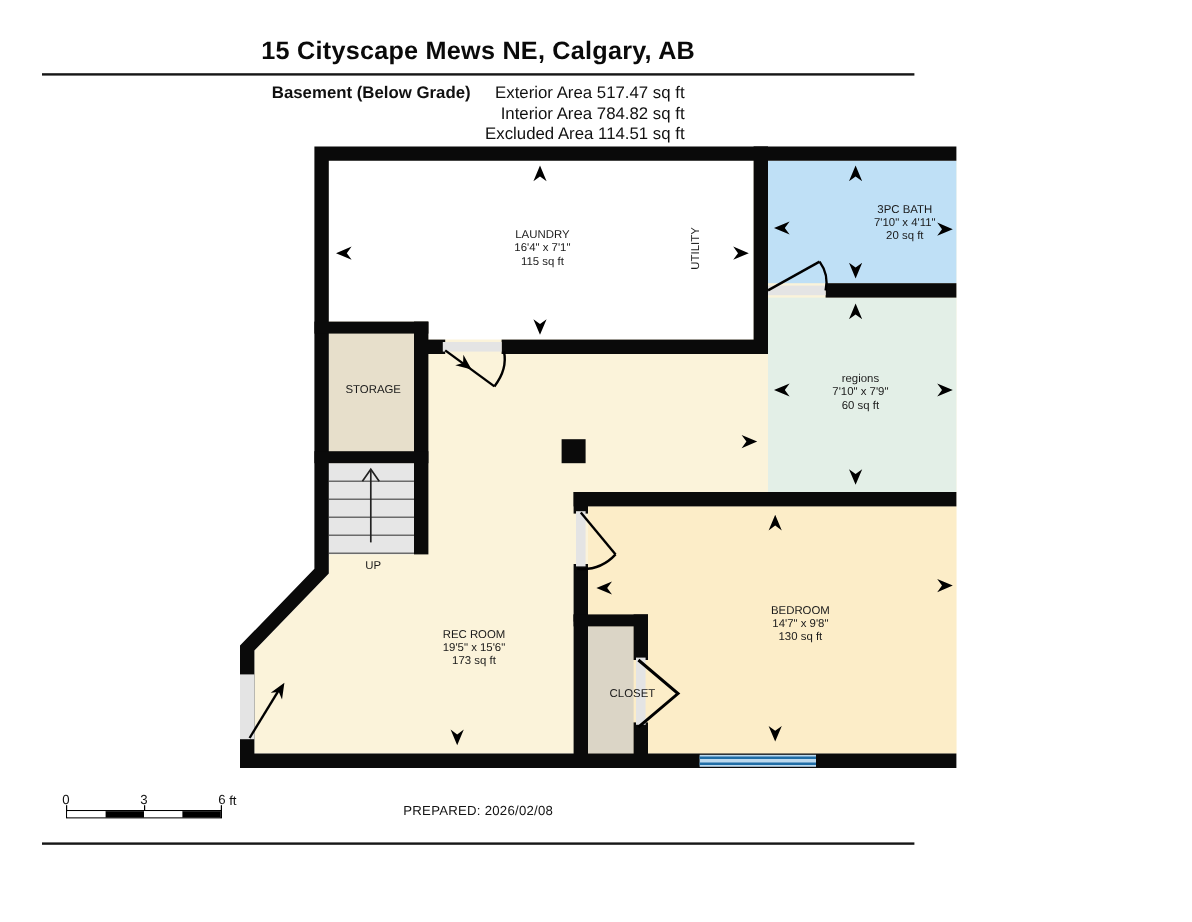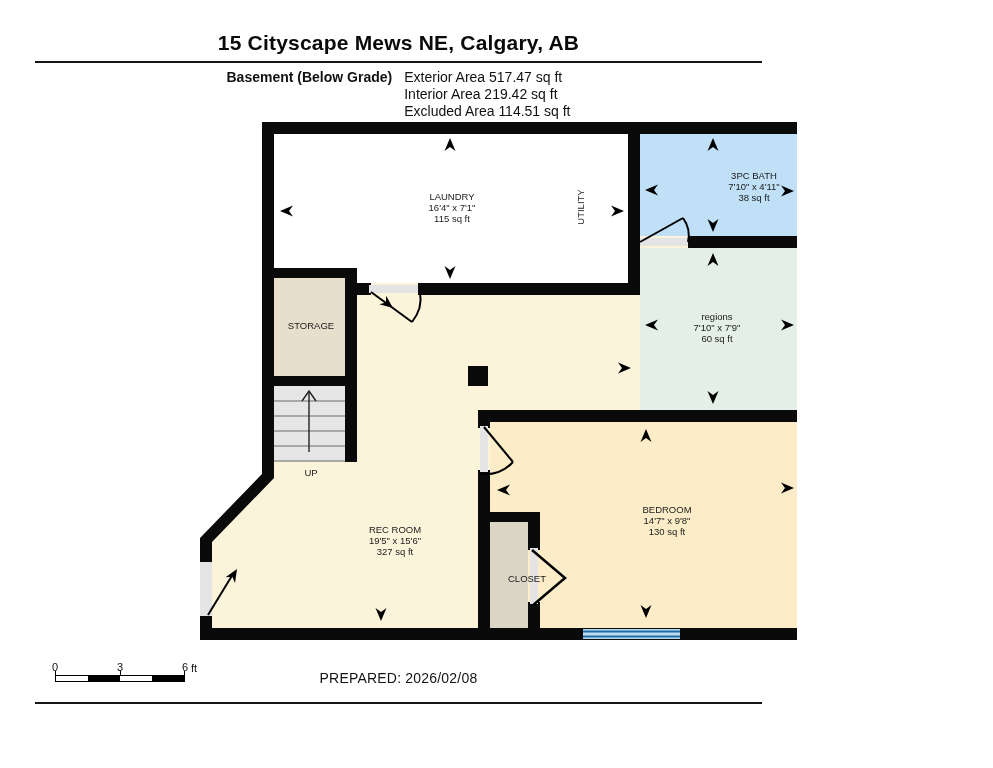--- a/index.html
+++ b/index.html
@@ -13,21 +13,21 @@
   }
   .rule{position:absolute;left:35px;right:35px;height:2px;background:#161616;}
   .rule.top{top:61px;}
   .rule.bottom{top:702px;}
   .floor-info{
     position:absolute;top:69px;left:0;right:0;
     display:flex;justify-content:center;align-items:flex-start;gap:12px;
     font-size:14px;line-height:17px;
   }
   .floor-name{font-weight:bold;}
-  .area-lines{display:flex;flex-direction:column;}
+  .area-lines{display:flex;flex-direction:column;text-align:right;}
   .plan-svg{position:absolute;left:0;top:0;}
   .room-label{
     position:absolute;transform:translate(-50%,-50%);
     text-align:center;font-size:9.5px;line-height:11px;color:#1a1a1a;white-space:nowrap;
   }
   .room-label.rot{transform:translate(-50%,-50%) rotate(-90deg);}
   .scale-bar{position:absolute;left:49px;top:661px;width:160px;height:26px;font-size:11px;}
   .scale-ticks{position:relative;height:12px;}
   .scale-ticks span{position:absolute;transform:translateX(-50%);top:0;}
   .tick-0{left:6px;} .tick-3{left:71px;} .tick-6{left:136px;}
@@ -35,40 +35,40 @@
     position:absolute;top:14px;left:6px;width:130px;height:7px;
     border:1px solid #000;display:flex;box-sizing:border-box;
   }
   .bar .seg{flex:1 1 0;}
   .seg.w{background:#ffffff;} .seg.b{background:#000000;}
   .bar-tick{position:absolute;top:10px;width:1px;height:4px;background:#000;}
   .bt0{left:6px;} .bt3{left:71px;} .bt6{left:135px;}
   .unit{position:absolute;left:142px;top:1px;}
   .prepared{
     position:absolute;left:0;right:0;top:670px;text-align:center;
-    font-size:14px;color:#141414;letter-spacing:.2px;
+    font-size:11px;color:#141414;letter-spacing:.2px;
   }
   .disclaimer{
     position:absolute;left:37px;top:710px;right:30px;
     font-size:10px;color:#202020;
   }
 </style>
 </head>
 <body>
 
 <div class="page">
 
   <div class="page-title">15 Cityscape Mews NE, Calgary, AB</div>
   <div class="rule top"></div>
 
   <div class="floor-info">
     <div class="floor-name">Basement (Below Grade)</div>
     <div class="area-lines">
       <span>Exterior Area 517.47 sq ft</span>
-      <span>Interior Area 219.42 sq ft</span>
+      <span>Interior Area 784.82 sq ft</span>
       <span>Excluded Area 114.51 sq ft</span>
     </div>
   </div>
 
   <svg class="plan-svg" width="993" height="768" viewBox="0 0 993 768">
 
     <path d="M274,134 H798 V628 H212 V542 L274,478 Z" fill="#fbf3da"></path>
 
     <path d="M274,134 H628 V283 H357 V268 H274 Z" fill="#ffffff"></path>
     <rect x="640" y="134" width="158" height="102" fill="#bfe0f6"></rect>
@@ -173,37 +173,37 @@
     <div>LAUNDRY</div>
     <div>16'4" x 7'1"</div>
     <div>115 sq ft</div>
   </div>
   <div class="room-label rot" style="left:580px;top:207px">
     <div>UTILITY</div>
   </div>
   <div class="room-label" style="left:754px;top:186px">
     <div>3PC BATH</div>
     <div>7'10" x 4'11"</div>
-    <div>38 sq ft</div>
+    <div>20 sq ft</div>
   </div>
   <div class="room-label" style="left:717px;top:327px">
     <div>regions</div>
     <div>7'10" x 7'9"</div>
     <div>60 sq ft</div>
   </div>
   <div class="room-label" style="left:311px;top:325px">
     <div>STORAGE</div>
   </div>
   <div class="room-label" style="left:311px;top:472px">
     <div>UP</div>
   </div>
   <div class="room-label" style="left:395px;top:540px">
     <div>REC ROOM</div>
     <div>19'5" x 15'6"</div>
-    <div>327 sq ft</div>
+    <div>173 sq ft</div>
   </div>
   <div class="room-label" style="left:527px;top:578px">
     <div>CLOSET</div>
   </div>
   <div class="room-label" style="left:667px;top:520px">
     <div>BEDROOM</div>
     <div>14'7" x 9'8"</div>
     <div>130 sq ft</div>
   </div>
 

